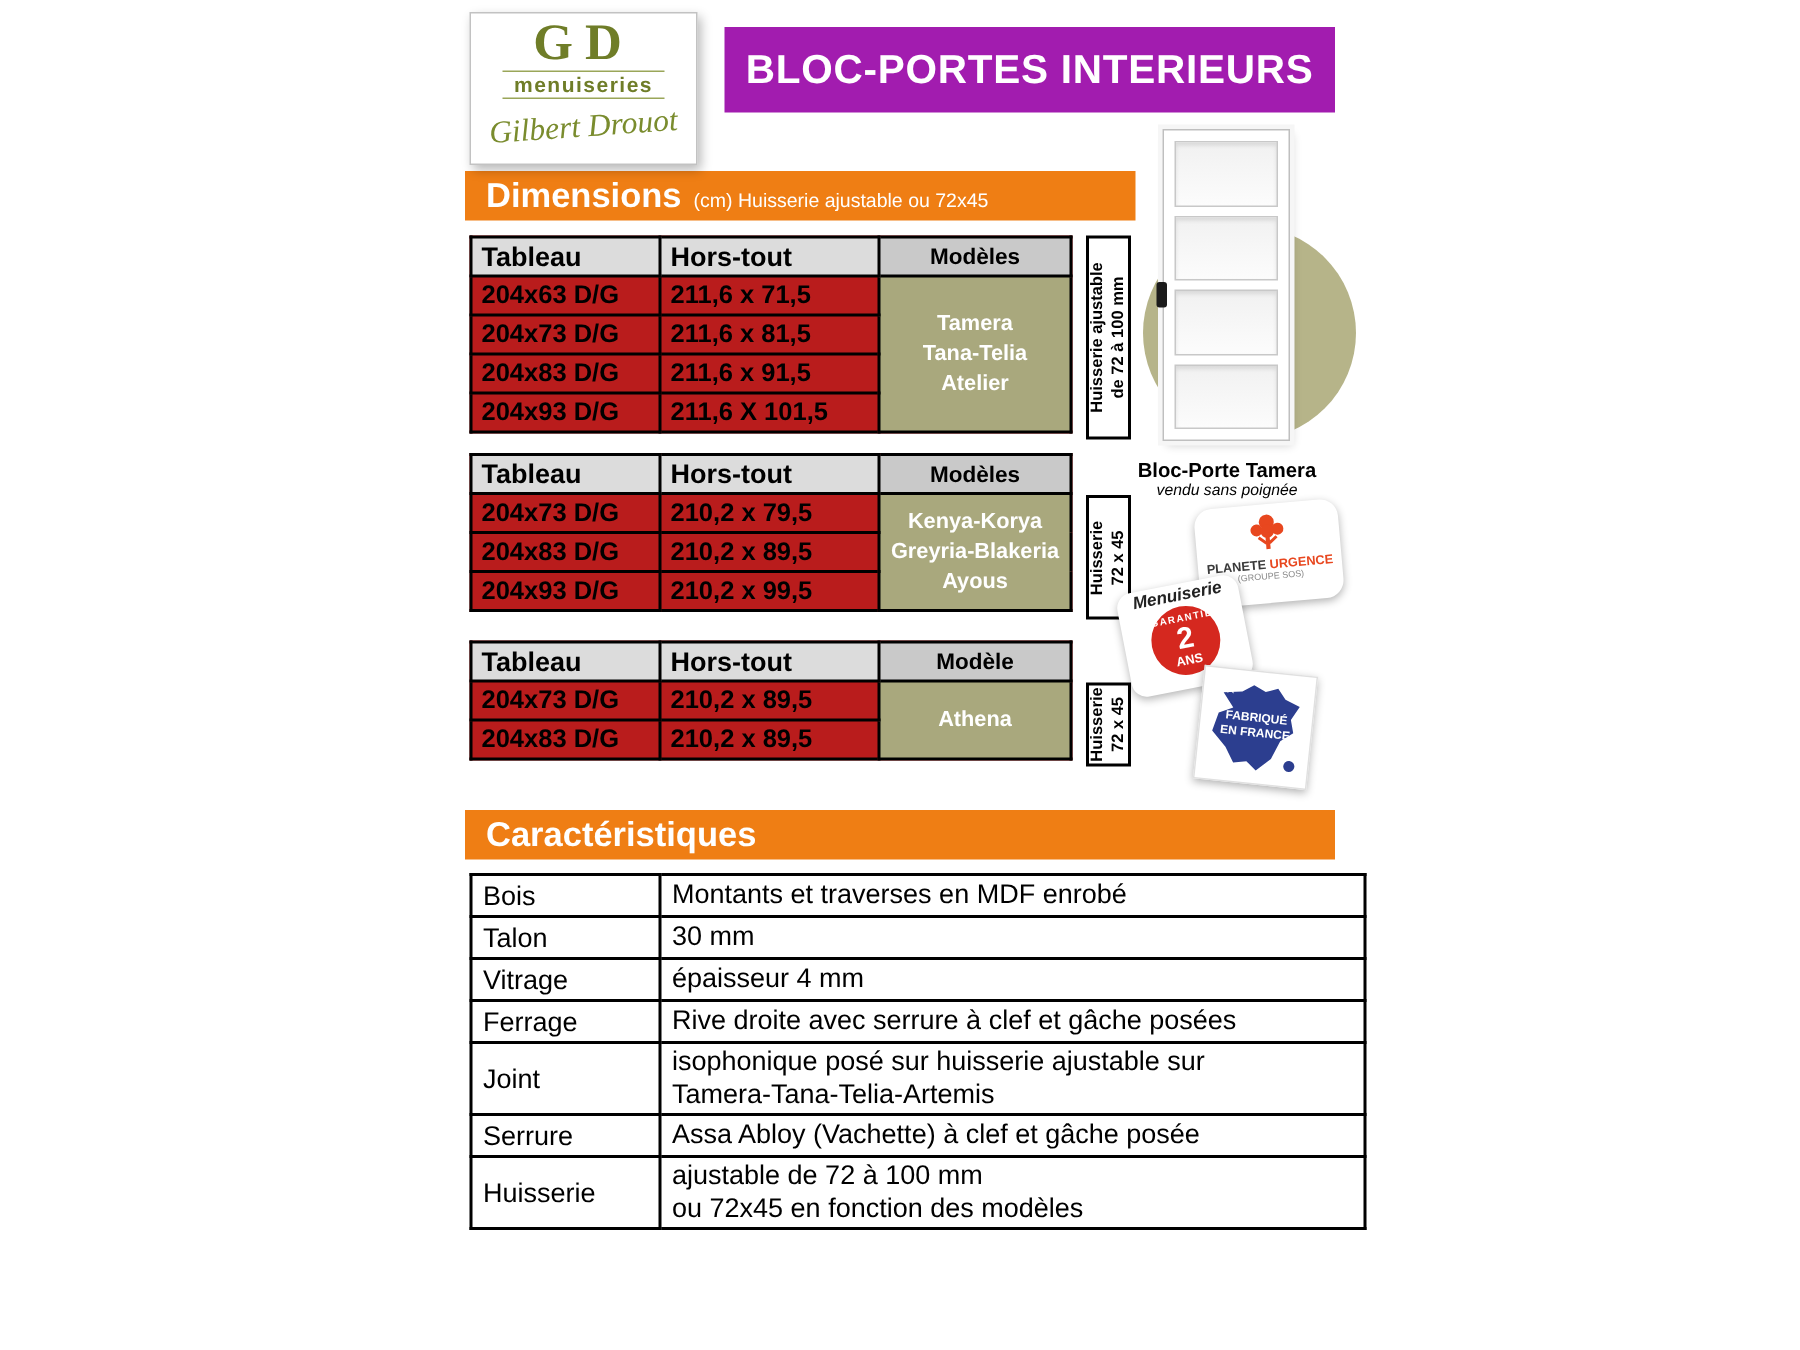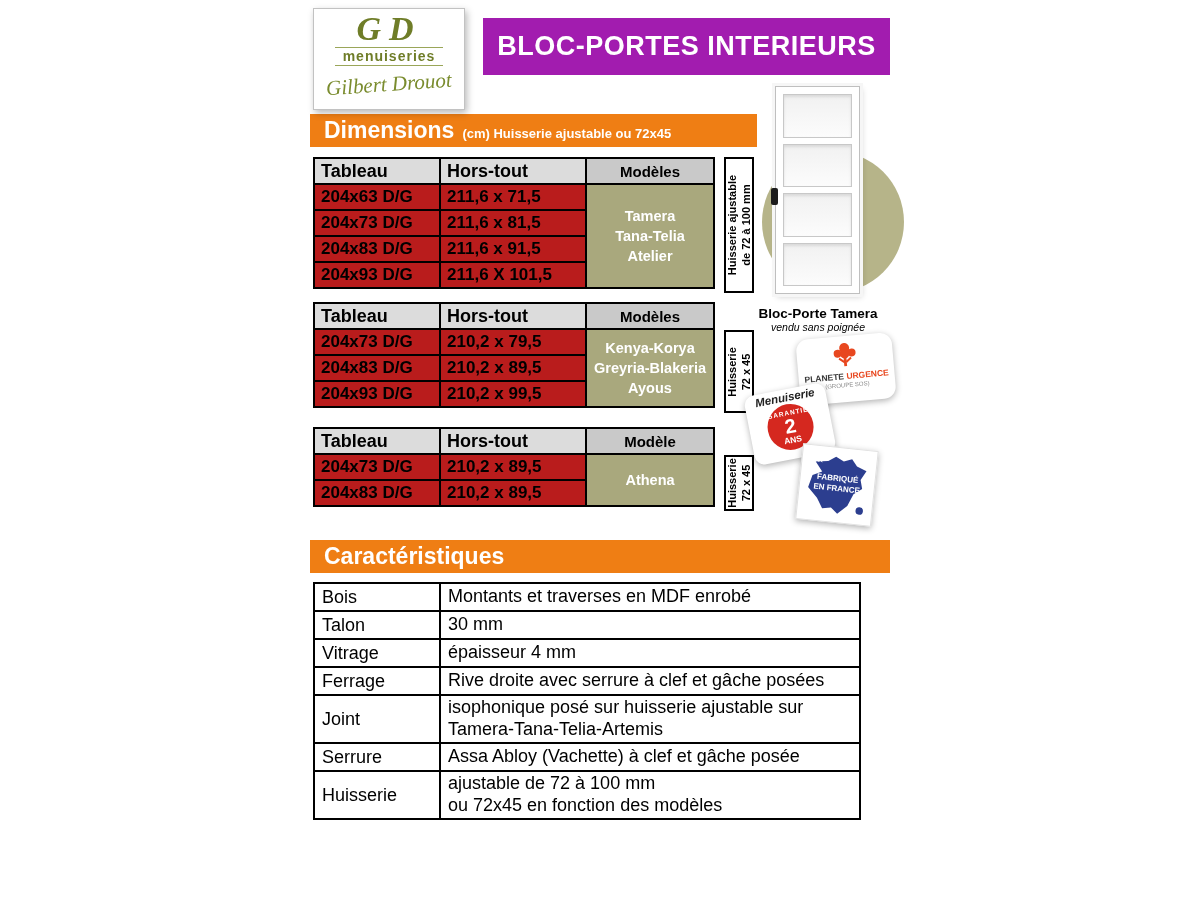--- a/index.html
+++ b/index.html
@@ -5,38 +5,38 @@
   * { margin:0; padding:0; box-sizing:border-box; }
   html,body { width:1200px; height:900px; background:#fff; font-family:"Liberation Sans", sans-serif; }
   .page { position:relative; width:1200px; height:900px; background:#fff; overflow:hidden; }
   .abs { position:absolute; }
 
   
   .logo-box { left:313px; top:8px; width:152px; height:102px; background:#fff;
     border:1px solid #c2c2c2; box-shadow:2px 3px 7px rgba(0,0,0,.28);
     display:flex; flex-direction:column; align-items:center; z-index:5; }
   .gd-initials { font-family:"Liberation Serif", serif; font-weight:bold; font-size:34px;
-    letter-spacing:8px; color:#6f7d28; margin-top:2px; line-height:1.05;font-style:italic; }
+    letter-spacing:8px; color:#6f7d28; margin-top:2px; line-height:1.05; }
   .gd-brand { font-size:14px; font-weight:bold; color:#6f7d28; letter-spacing:1px;
     border-top:1px solid #9aa659; border-bottom:1px solid #9aa659; padding:0 8px; line-height:1.25; }
   .gd-signature { font-family:"Liberation Serif", serif; font-style:italic; font-size:21px;
     color:#7a8c2e; transform:rotate(-4deg); margin-top:6px; }
 
   
   .title-bar { left:483px; top:18px; width:407px; height:57px; background:#a21caf;
     display:flex; align-items:center; justify-content:center; }
   .title-bar span { color:#fff; font-weight:bold; font-size:27px; letter-spacing:.5px; }
 
   
   .bar { left:310px; width:580px; height:33px; background:#ef7e14; color:#fff;
     display:flex; align-items:center; }
   .bar-dimensions { top:114px; }
   .bar-caracteristiques { top:540px; }
   .bar .bt { font-size:23px; font-weight:bold; margin-left:14px; }
-  .bar .bs { font-size:13px; font-weight:bold; margin-left:8px; margin-top:6px; }
+  .bar .bs { font-size:13px; font-weight:normal; margin-left:8px; margin-top:6px; }
 
   
   table.dims { border-collapse:collapse; table-layout:fixed; position:absolute; background:#b91c1c; }
   table.dims th, table.dims td { border:2px solid #000; height:26px; padding:0 0 0 6px;
     font-weight:bold; text-align:left; vertical-align:middle; }
   table.dims th { background:#dcdcdc; font-size:18px; }
   table.dims th.hmod { background:#c9c9c9; text-align:center; padding:0; font-size:15px; }
   table.dims td { font-size:17px; }
   table.dims td.model { background:#a9a87d; color:#fff; text-align:center; padding:0;
     font-size:14.5px; white-space:pre-line; line-height:1.4; }
@@ -88,21 +88,21 @@
   .bf-wrap { position:relative; width:62px; height:62px; }
   .bf-text { position:absolute; left:0; top:20px; width:100%; text-align:center; color:#fff;
     font-size:8px; font-weight:bold; line-height:1.3; z-index:2; }
   .bf-star { position:absolute; left:8px; top:2px; color:#fff; font-size:9px; z-index:2; }
 
   
   table.chars { border-collapse:collapse; table-layout:fixed; position:absolute; left:313px; top:582px; }
   table.chars td { border:2px solid #000; font-size:18px; padding:1px 7px; vertical-align:middle;
     color:#000; }
   td.clabel { width:126px; }
-  td.cval { width:420px; white-space:pre-line; line-height:1.22; }
+  td.cval { width:470px; white-space:pre-line; line-height:1.22; }
   tr.single td { height:28px; }
   tr.tall td { height:48px; }
 </style>
 </head>
 <body>
 
 <div class="page">
 
   <div class="abs logo-box">
     <div class="gd-initials">GD</div>

